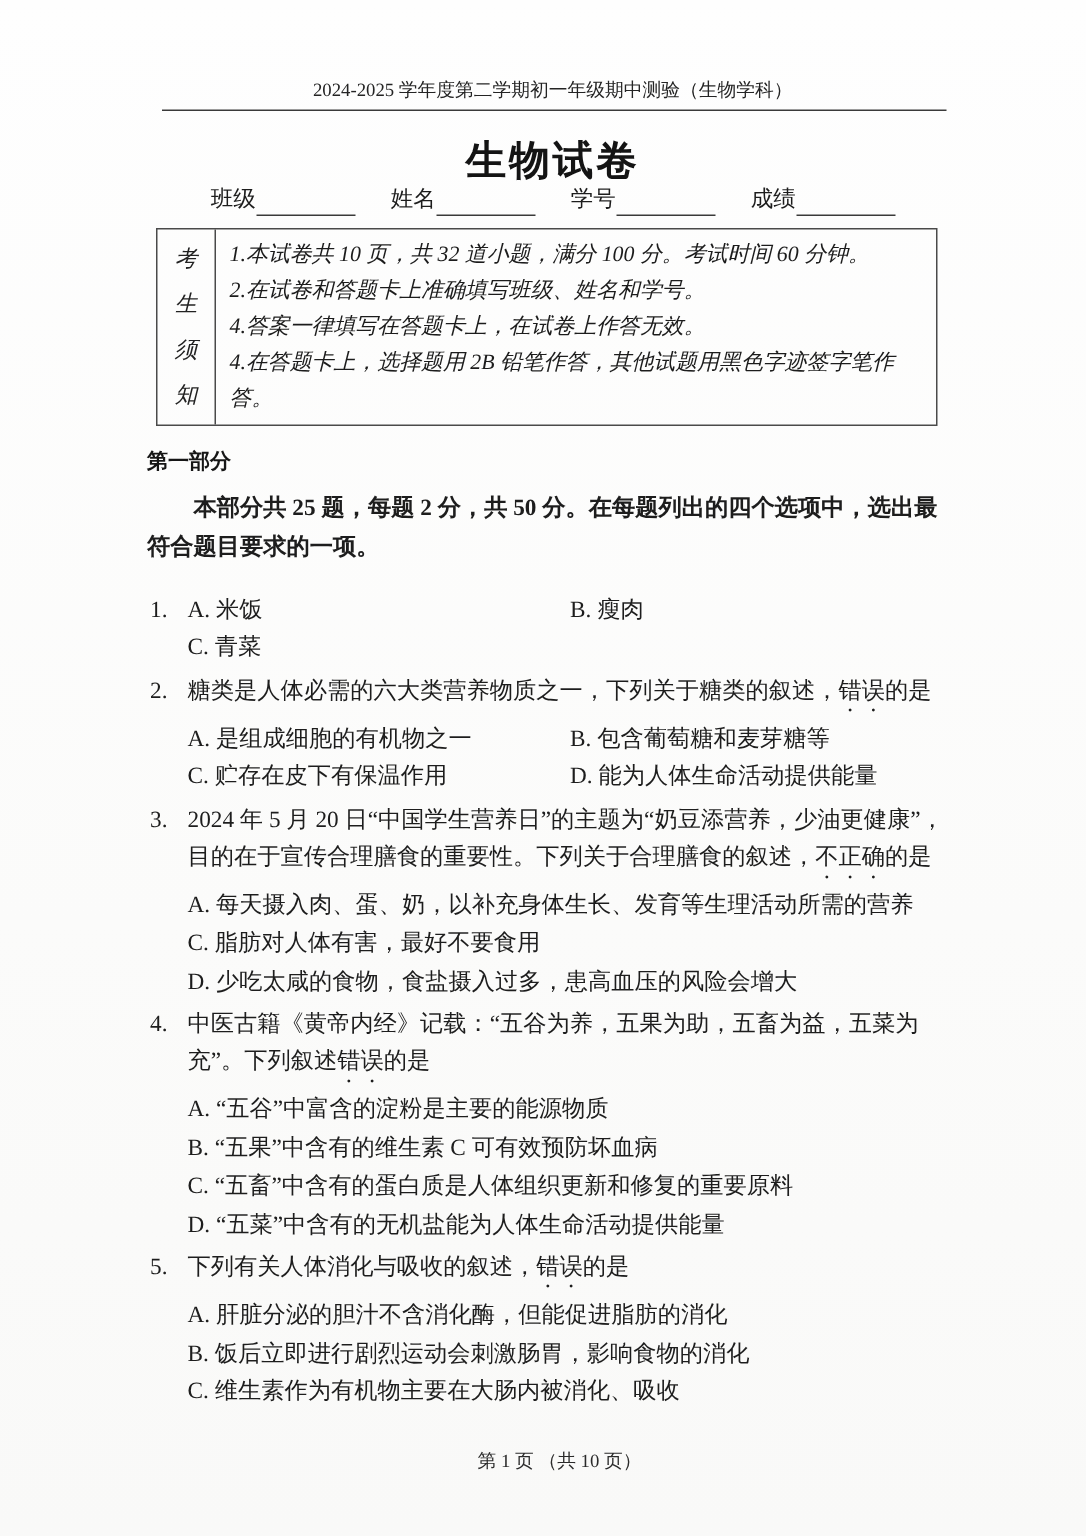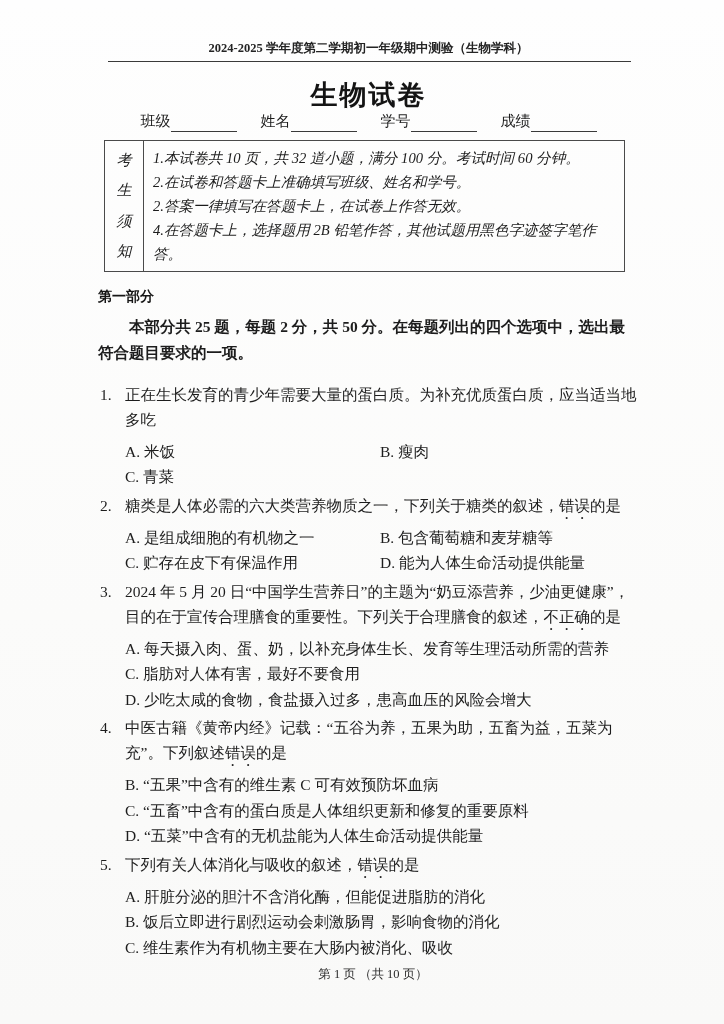--- a/index.html
+++ b/index.html
@@ -4,22 +4,22 @@
 <style>
   html,body { margin:0; padding:0; background:#ffffff; }
   .page {
     position:relative; width:724px; height:1024px; overflow:hidden;
     background:linear-gradient(180deg,#fefefe 0%,#fbfbfa 60%,#f9f9f8 100%);
     font-family:"Liberation Serif","DejaVu Serif",serif;
     color:#1d1d1d;
   }
   .content { position:absolute; left:98px; top:0; width:541px; }
   .course-line {
-    padding-top:40px; text-align:center;
-    font-size:12.5px; font-weight:bold; line-height:16px; color:#242424;
+    padding-top:52px; text-align:center;
+    font-size:12.5px; font-weight:normal; line-height:16px; color:#242424;
   }
   .header-rule { height:0; border:none; border-top:1.8px solid #3a3a3a; margin:5px 8px 0 10px; }
   .page-title {
     margin:17px 0 0 0; text-align:center;
     font-family:"Liberation Sans","DejaVu Sans",sans-serif;
     font-size:27px; font-weight:bold; letter-spacing:2px; line-height:32px; color:#141414;
   }
   .info-bar {
     margin-top:0; display:flex; justify-content:center; gap:24px;
     font-size:15px; line-height:21px;
@@ -93,31 +93,30 @@
     <div class="notice-box">
       <div class="notice-side">
         <span>考</span>
         <span>生</span>
         <span>须</span>
         <span>知</span>
       </div>
       <div class="notice-items">
         <div>1.本试卷共 10 页，共 32 道小题，满分 100 分。考试时间 60 分钟。</div>
         <div>2.在试卷和答题卡上准确填写班级、姓名和学号。</div>
-        <div>2.答案一律填写在答题卡上，在试卷上作答无效。</div>
+        <div>4.答案一律填写在答题卡上，在试卷上作答无效。</div>
         <div>4.在答题卡上，选择题用 2B 铅笔作答，其他试题用黑色字迹签字笔作答。</div>
       </div>
     </div>
 
     <h2 class="part-heading">第一部分</h2>
     <p class="intro">本部分共 25 题，每题 2 分，共 50 分。在每题列出的四个选项中，选出最符合题目要求的一项。</p>
 
     <div class="q">
       <span class="qnum">1.</span>
-      <div class="stem"><span>正在生长发育的青少年需要大量的蛋白质。为补充优质蛋白质，应当适当地多吃</span><span class="emph"></span><span></span></div>
       <div class="opts two-col">
         <div class="opt">A. 米饭</div>
         <div class="opt">B. 瘦肉</div>
         <div class="opt">C. 青菜</div>
       </div>
     </div>
 
     <div class="q">
       <span class="qnum">2.</span>
       <div class="stem"><span>糖类是人体必需的六大类营养物质之一，下列关于糖类的叙述，</span><span class="emph">错误</span><span>的是</span></div>
@@ -136,20 +135,21 @@
         <div class="opt">A. 每天摄入肉、蛋、奶，以补充身体生长、发育等生理活动所需的营养</div>
         <div class="opt">C. 脂肪对人体有害，最好不要食用</div>
         <div class="opt">D. 少吃太咸的食物，食盐摄入过多，患高血压的风险会增大</div>
       </div>
     </div>
 
     <div class="q">
       <span class="qnum">4.</span>
       <div class="stem"><span>中医古籍《黄帝内经》记载：“五谷为养，五果为助，五畜为益，五菜为充”。下列叙述</span><span class="emph">错误</span><span>的是</span></div>
       <div class="opts">
+        <div class="opt">A. “五谷”中富含的淀粉是主要的能源物质</div>
         <div class="opt">B. “五果”中含有的维生素 C 可有效预防坏血病</div>
         <div class="opt">C. “五畜”中含有的蛋白质是人体组织更新和修复的重要原料</div>
         <div class="opt">D. “五菜”中含有的无机盐能为人体生命活动提供能量</div>
       </div>
     </div>
 
     <div class="q">
       <span class="qnum">5.</span>
       <div class="stem"><span>下列有关人体消化与吸收的叙述，</span><span class="emph">错误</span><span>的是</span></div>
       <div class="opts">

